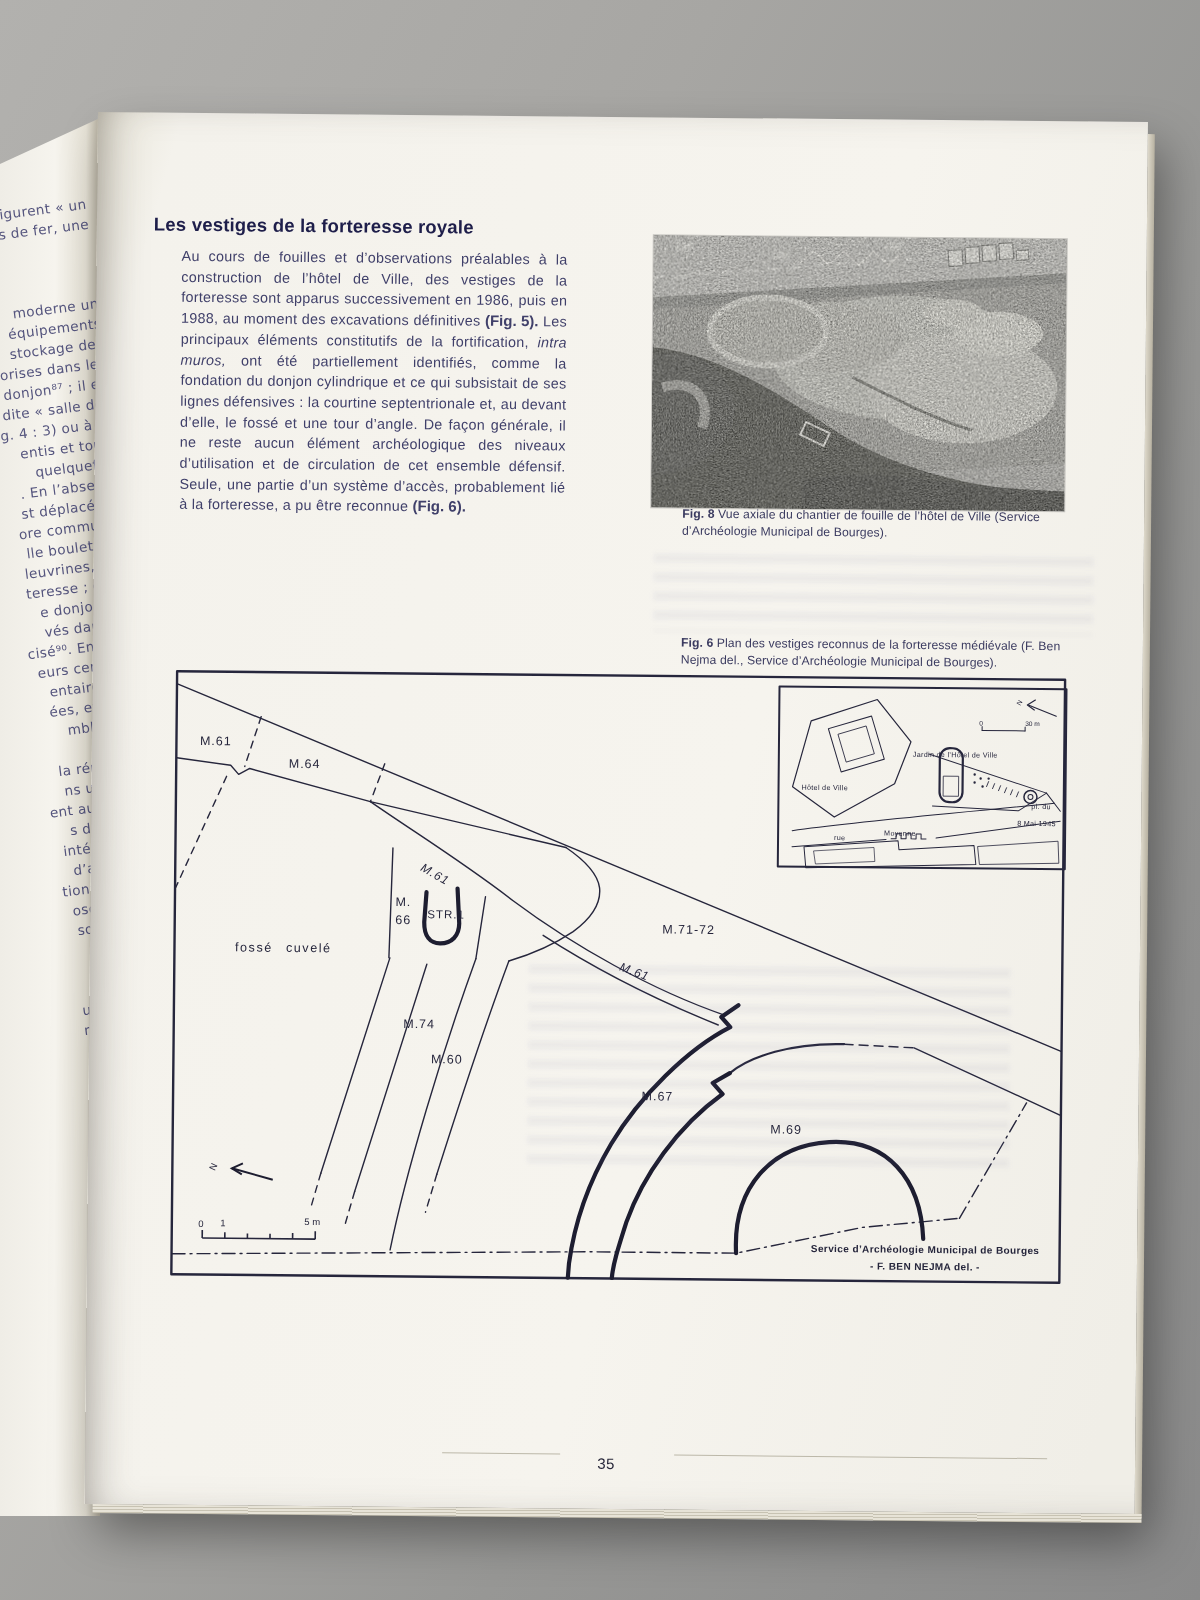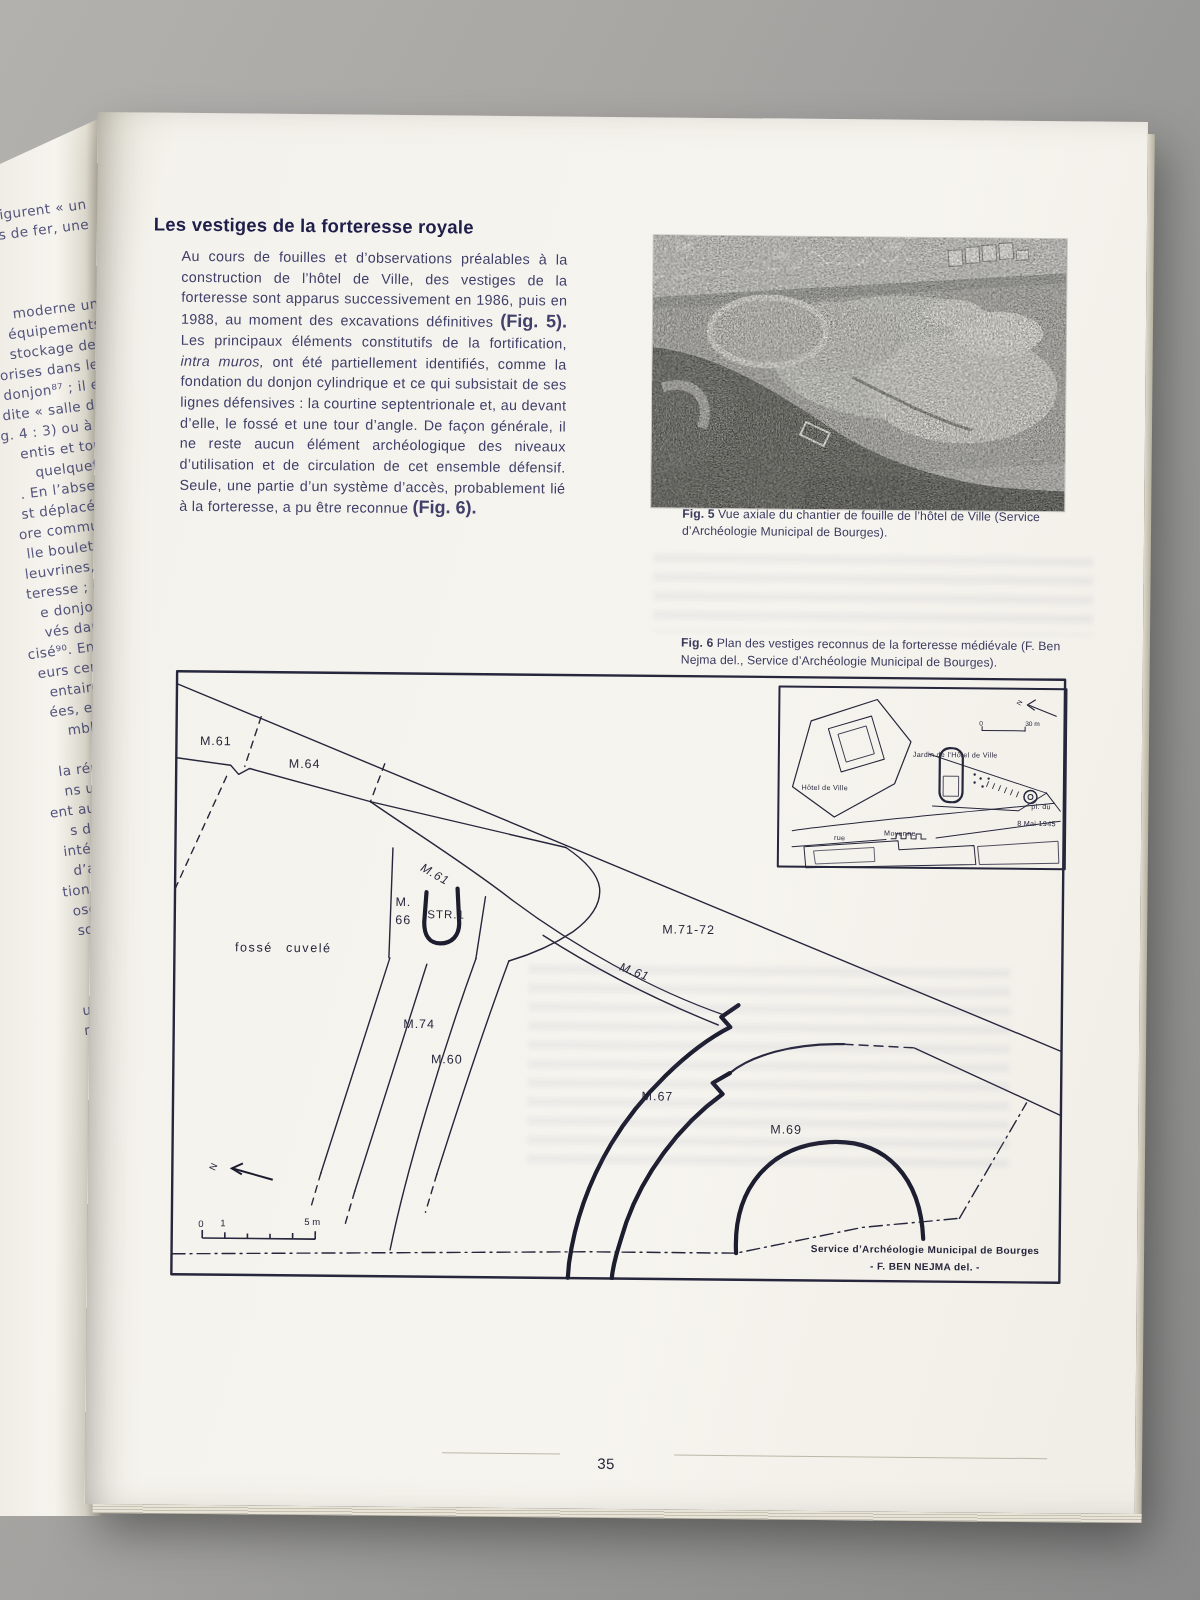--- a/index.html
+++ b/index.html
@@ -47,21 +47,21 @@
   .page-title{
     position:absolute;left:57px;top:101px;margin:0;
     font-size:18.5px;font-weight:bold;letter-spacing:.2px;color:#1e1e4a;
   }
   .body-par{
     position:absolute;left:85px;top:133px;width:386px;margin:0;
     font-size:14.3px;line-height:20.7px;letter-spacing:.3px;
     text-align:justify;color:#40406a;
   }
   .body-par i{font-style:italic;}
-  .figref{font-weight:bold;font-size:18px;letter-spacing:0;}
+  .figref{font-weight:bold;font-size:15px;letter-spacing:0;}
 
   .photo{
     position:absolute;left:557px;top:118px;width:413px;height:272px;
     outline:1px solid rgba(60,60,60,.25);
   }
   .photo svg{display:block;width:100%;height:100%;}
 
   .caption{
     position:absolute;margin:0;color:#3b3b60;
     font-size:12.2px;line-height:16.5px;letter-spacing:.1px;
@@ -202,21 +202,21 @@
             <rect x="312" y="8" width="14" height="16"></rect>
           <rect x="329" y="7" width="14" height="16"></rect>
             <rect x="346" y="6" width="14" height="16"></rect>
           <rect x="363" y="14" width="12" height="10"></rect>
         </g>
         <rect width="413" height="272" filter="url(#grainD)" opacity=".55"></rect>
         <rect width="413" height="272" filter="url(#grainL)" opacity=".5"></rect>
       </svg>
     </div>
 
-    <p class="caption cap5"><b>Fig. 5</b><span> Vue axiale du chantier de fouille de l’hôtel de Ville (Service d’Archéologie Municipal de Bourges).</span></p>
+    <p class="caption cap5"><b>Fig. 8</b><span> Vue axiale du chantier de fouille de l’hôtel de Ville (Service d’Archéologie Municipal de Bourges).</span></p>
 
     <p class="caption cap6"><b>Fig. 6</b><span> Plan des vestiges reconnus de la forteresse médiévale (F. Ben Nejma del., Service d’Archéologie Municipal de Bourges).</span></p>
 
     <div class="ghost ghost-a"></div>
 
     <div class="plan">
       <div class="ghost ghost-b"></div>
       <svg viewBox="0 0 891 606">
 
         <g fill="none" stroke="#26263c" stroke-width="1.4" stroke-linecap="round" stroke-linejoin="round">

